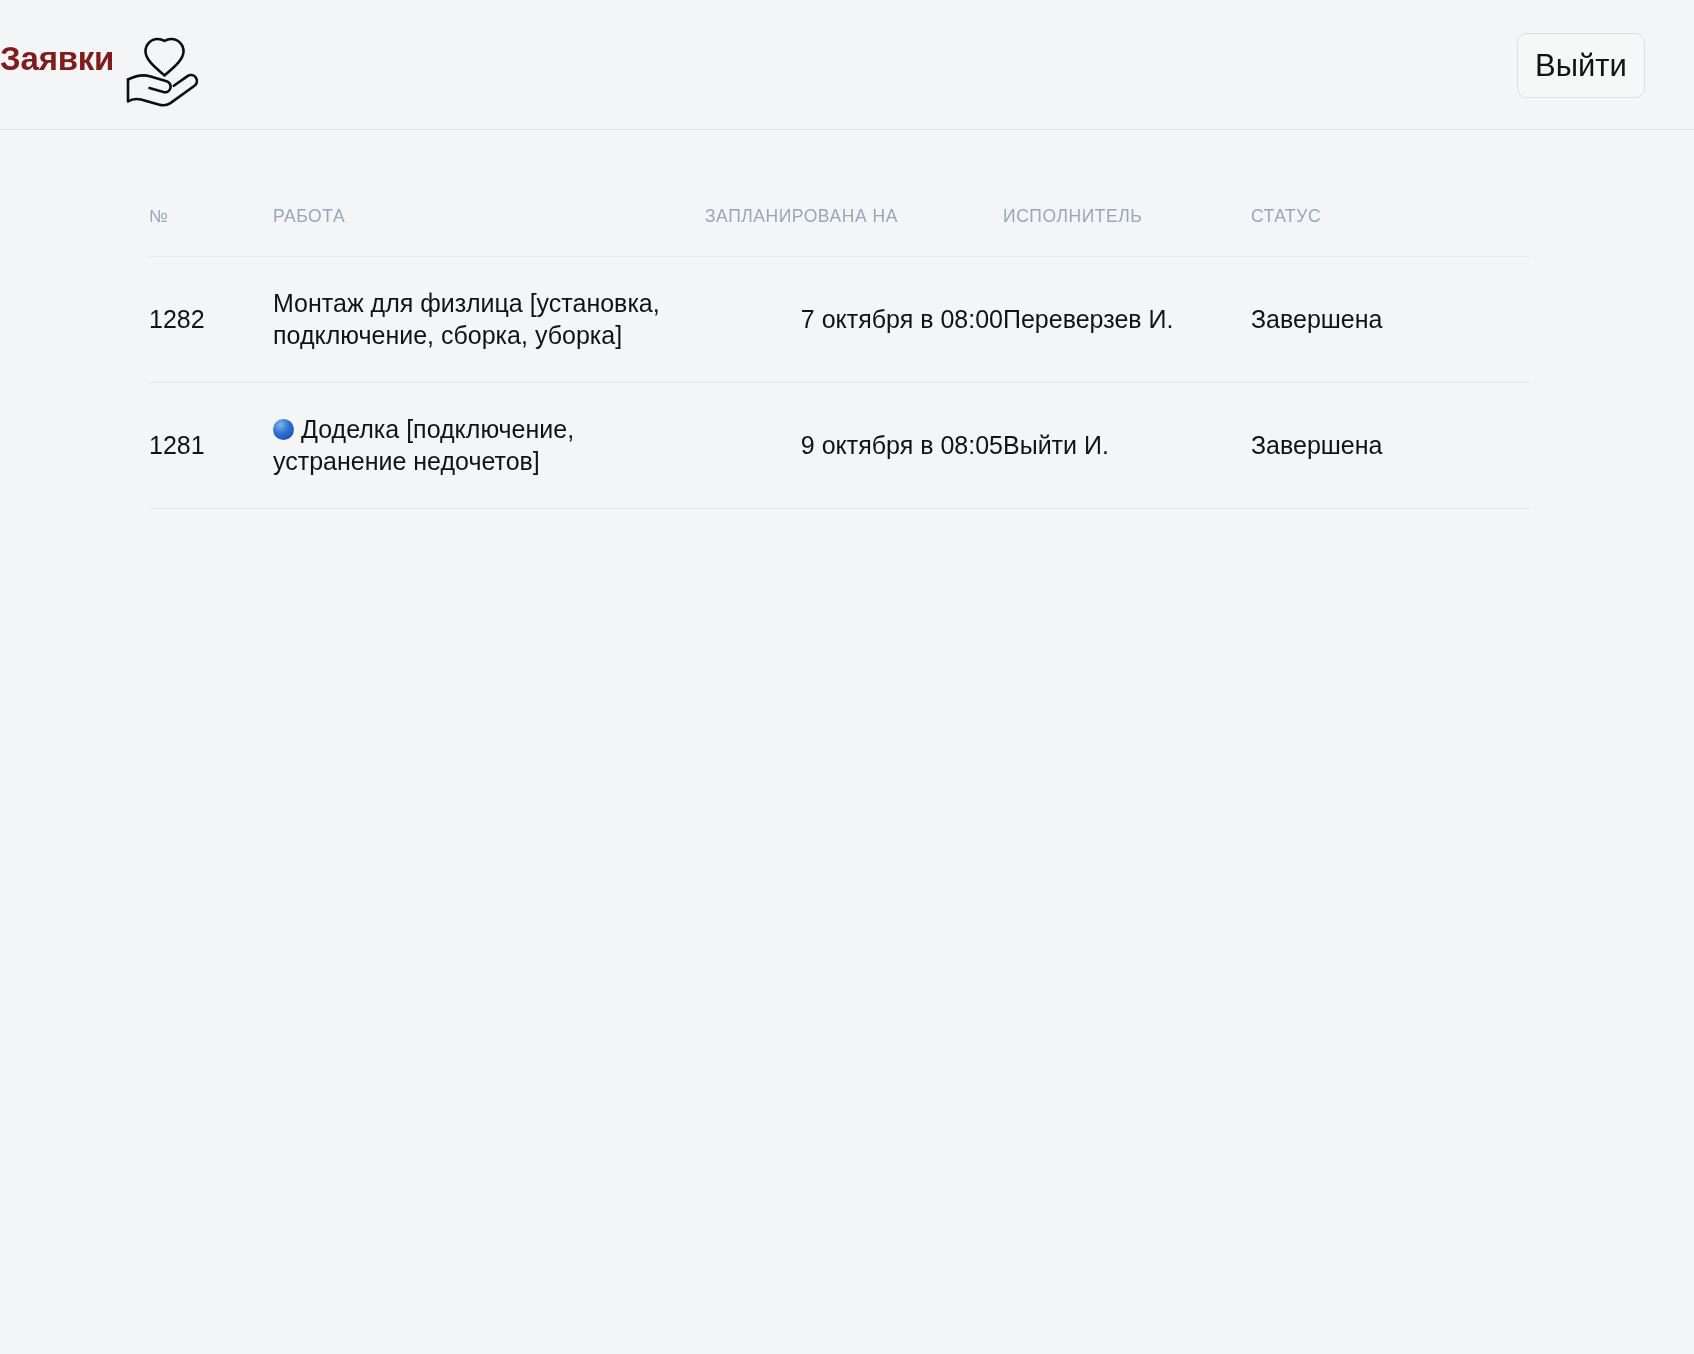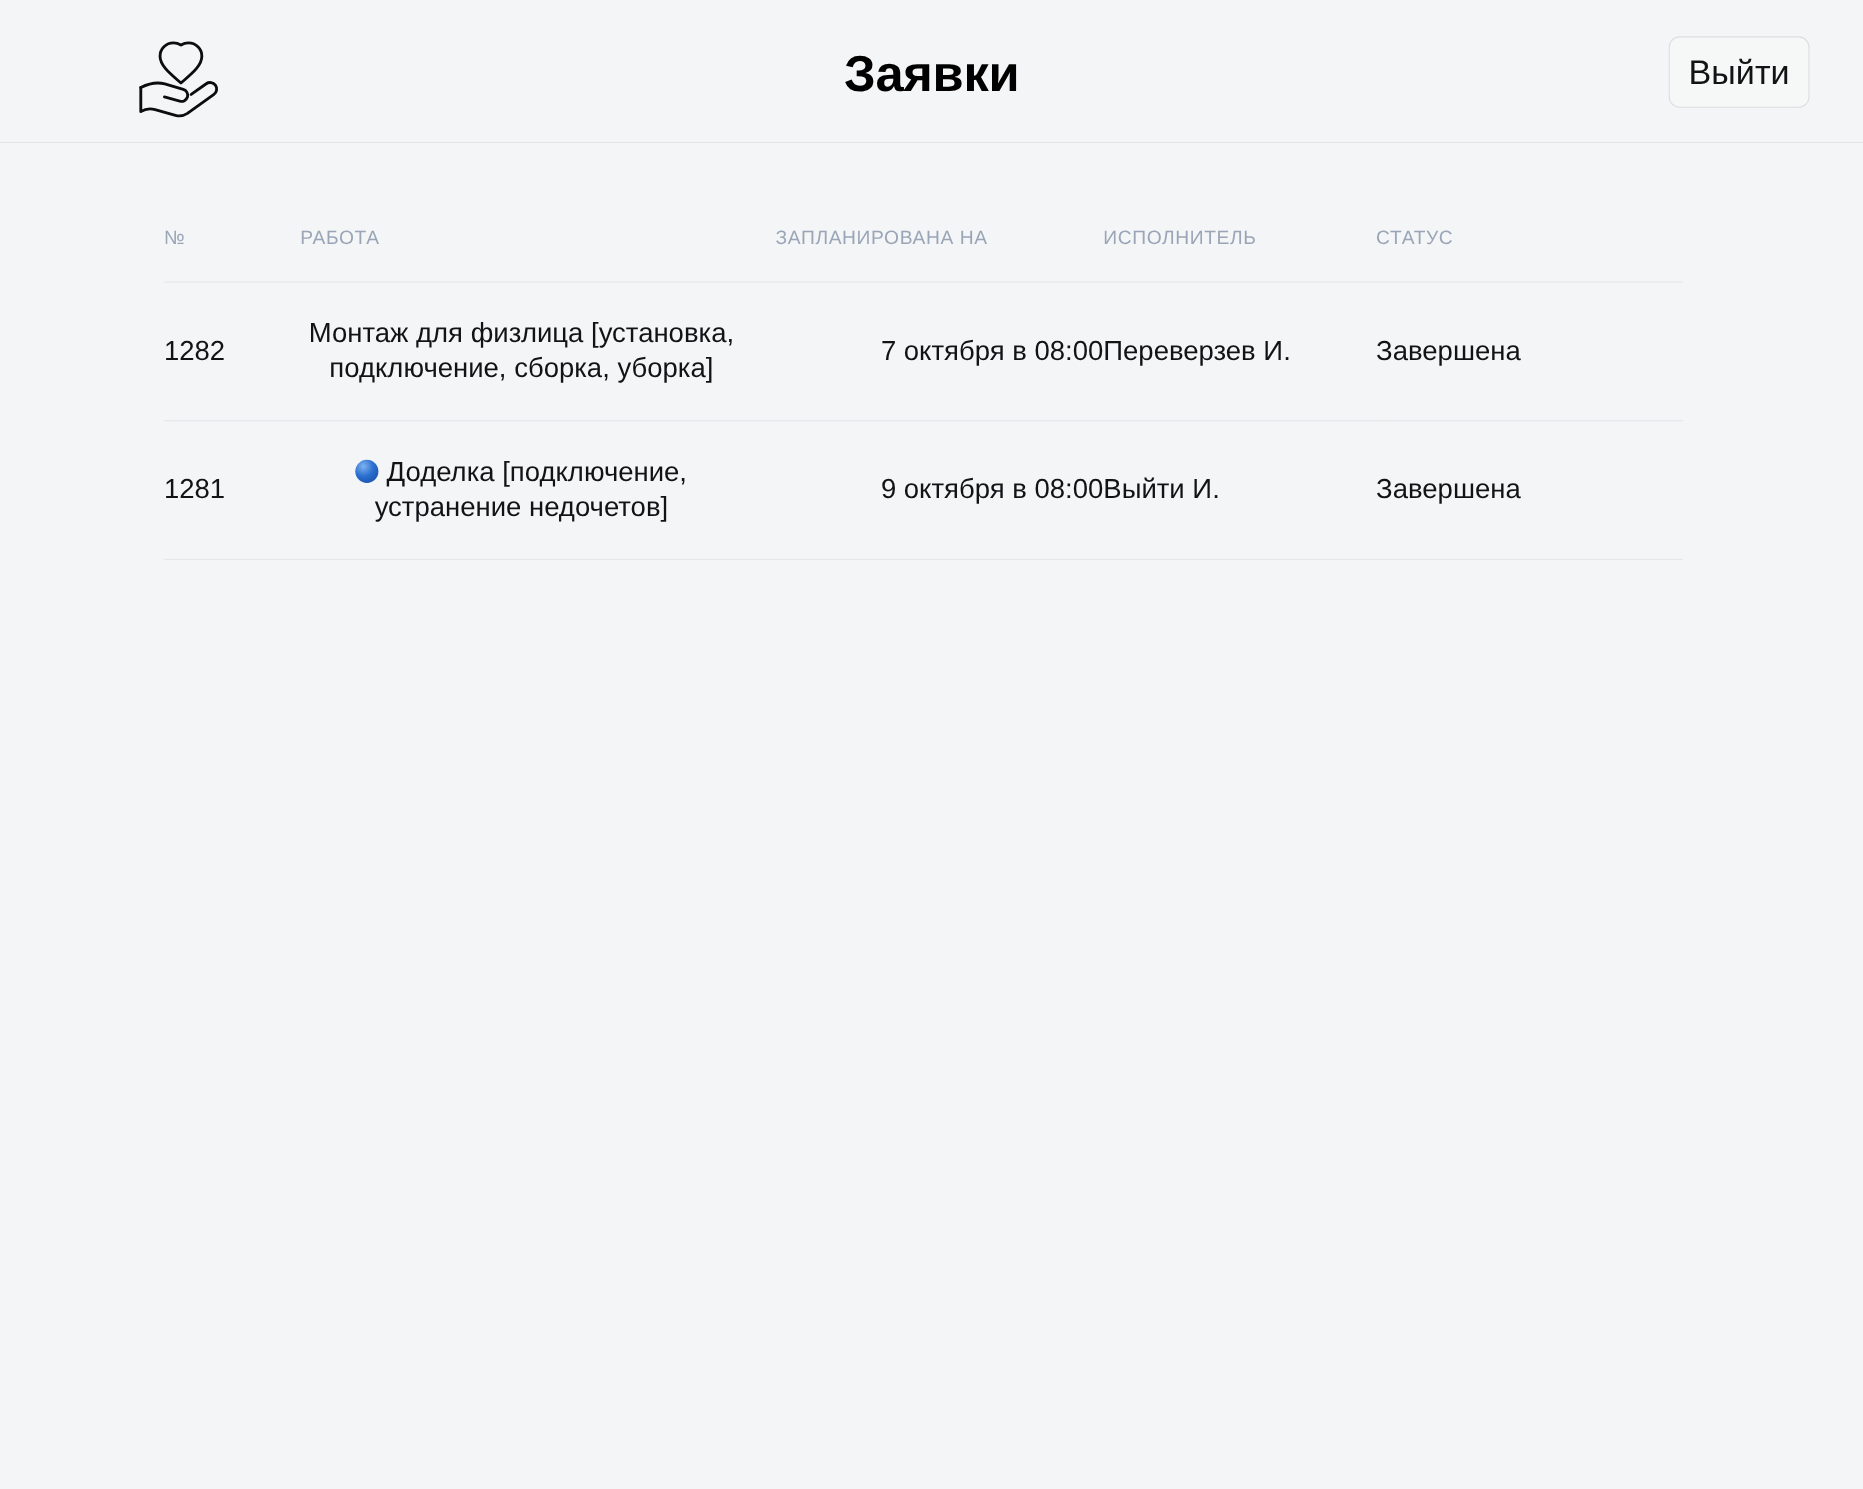--- a/index.html
+++ b/index.html
@@ -38,24 +38,23 @@
     height: 86px;
     color: #0d0d0d;
   }
   .logo svg { display: block; width: 92px; height: 86px; }
 
   .page-title {
     position: absolute;
     left: 0;
     right: 0;
     top: 40px;
-    text-align: center;
-    font-size: 46px;
+    font-size: 33px;
     font-weight: bold;
-    color: #000000;
+    color: #7f1d1d;
     letter-spacing: -0.2px;
   }
 
   .logout-btn {
     position: absolute;
     right: 49px;
     top: 33px;
     width: 128px;
     height: 65px;
     background: #f6f7f7;
@@ -110,21 +109,21 @@
     line-height: 1.28;
   }
 
   
   .col-num    { width: 124px; }
   .col-work   { width: 432px; padding-right: 30px !important; }
   .col-date   { width: 298px; text-align: right; }
   .col-exec   { width: 248px; }
   .col-status { width: 279px; margin-top: 27px; }
 
-  td.col-work  { padding-right: 34px; text-align: center; }
+  td.col-work  { padding-right: 34px; }
 
   .emoji-dot {
     display: inline-block;
     width: 21px;
     height: 21px;
     border-radius: 50%;
     background: radial-gradient(circle at 35% 28%, #7fb2ee 0%, #2b6fd0 45%, #13479e 100%);
     vertical-align: -2px;
     margin-right: 7px;
   }
@@ -173,21 +172,21 @@
             <td class="col-date nowrap">7 октября в 08:00</td>
             <td class="col-exec nowrap">Переверзев И.</td>
             <td class="col-status nowrap">Завершена</td>
           </tr>
 
           <tr>
             <td class="col-num">1281</td>
             <td class="col-work">
               <span class="emoji-dot"></span><span>Доделка [подключение, устранение недочетов]</span>
             </td>
-            <td class="col-date nowrap">9 октября в 08:00</td>
+            <td class="col-date nowrap">9 октября в 08:05</td>
             <td class="col-exec nowrap">Выйти И.</td>
             <td class="col-status nowrap">Завершена</td>
           </tr>
 
         </tbody>
       </table>
     </div>
   </div>
 
 </div>

